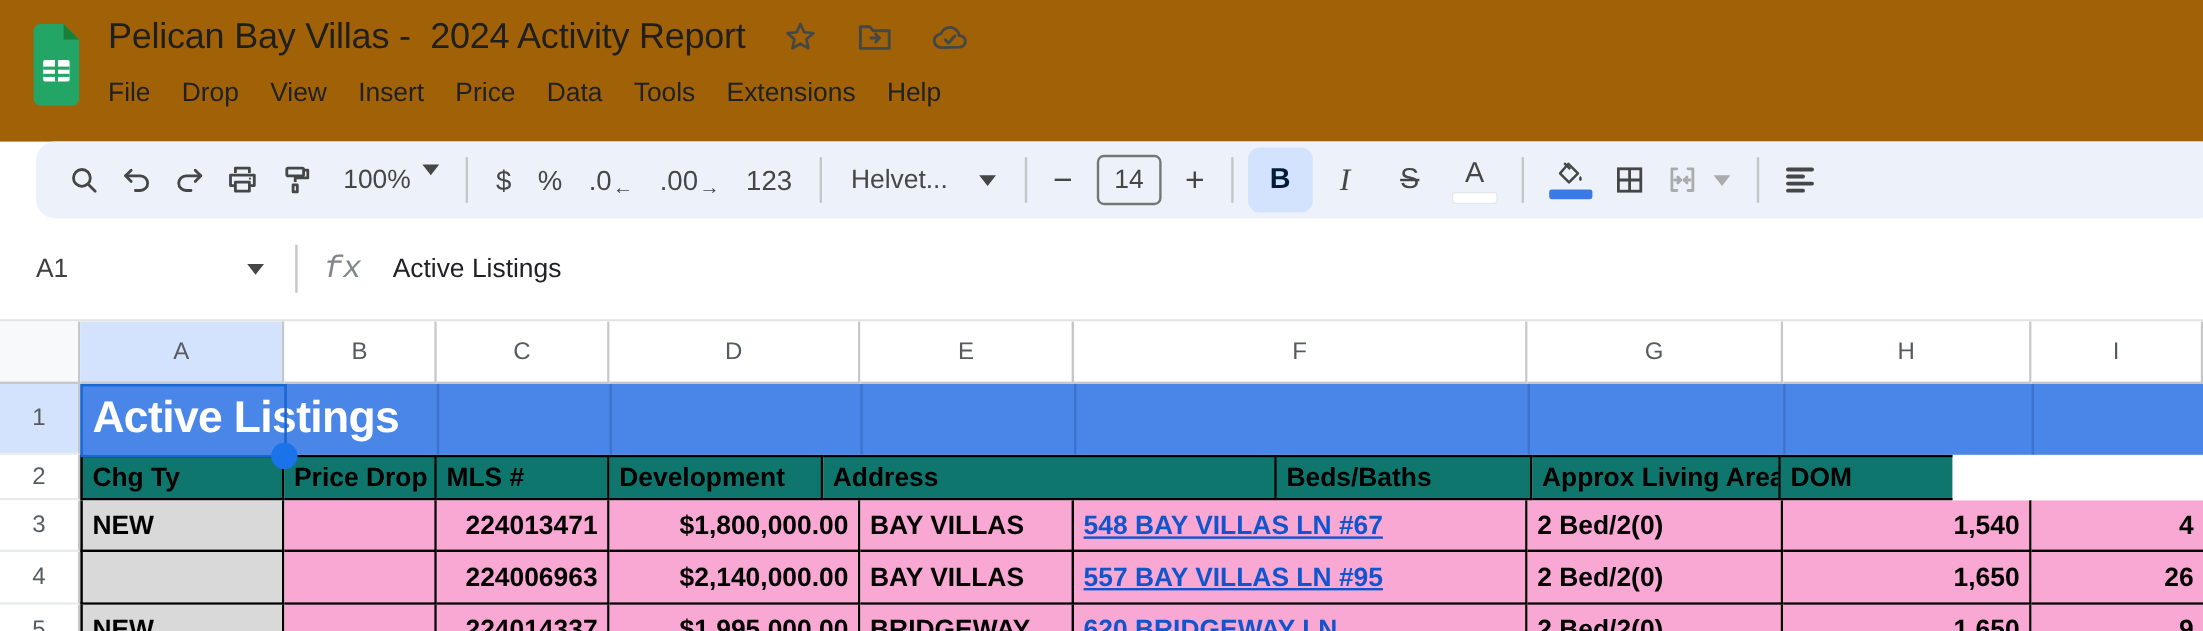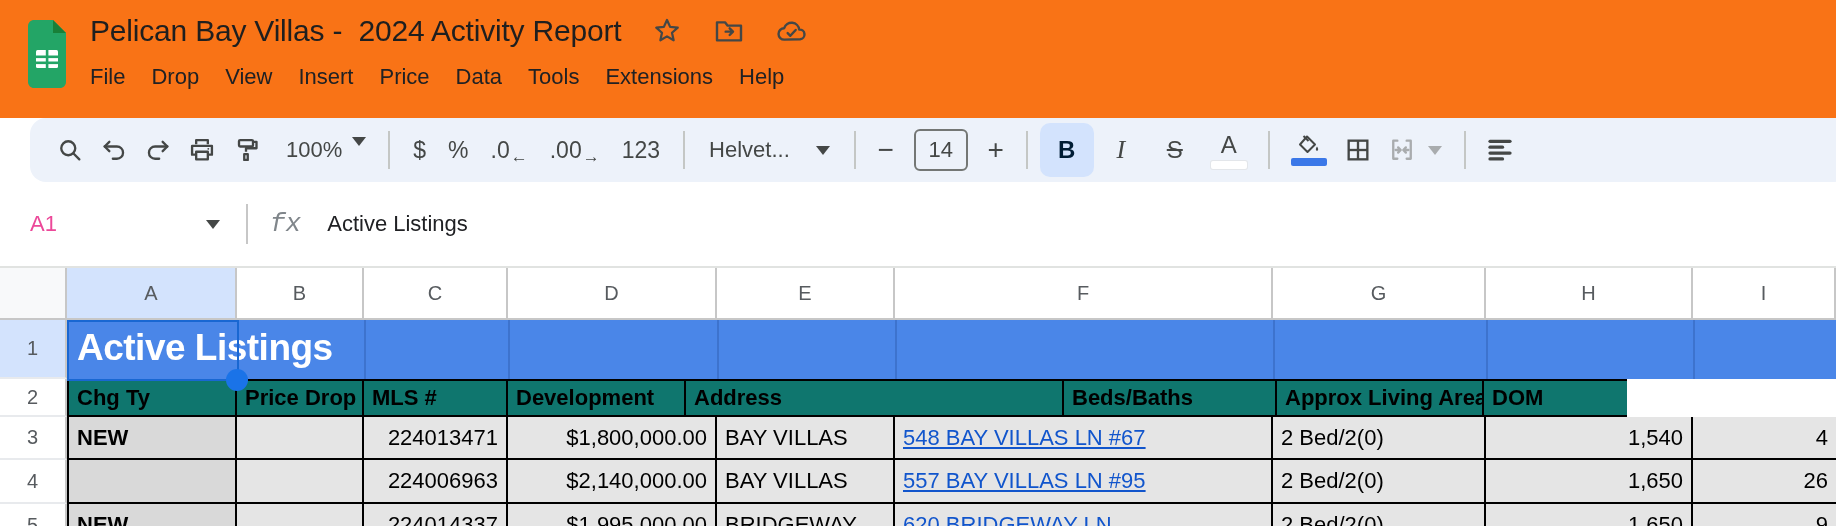--- a/index.html
+++ b/index.html
@@ -1,20 +1,20 @@
 <!DOCTYPE html>
 <html><head>
 <meta charset="utf-8">
 <style>
   * { margin:0; padding:0; box-sizing:border-box; }
   html,body { width:1836px; height:526px; overflow:hidden; background:#fff;
               font-family:"Liberation Sans", sans-serif; color:#202124; }
 
   
-  .topbar { position:absolute; left:0; top:0; width:1836px; height:118px; background:#f97316; }
+  .topbar { position:absolute; left:0; top:0; width:1836px; height:118px; background:#a16207; }
   .logo { position:absolute; left:26px; top:18px; width:42px; height:72px; }
   .title-row { position:absolute; left:90px; top:8px; height:46px; display:flex; align-items:center; }
   .doc-title { font-size:30px; font-weight:500; color:#1f1f1f; letter-spacing:-0.2px; white-space:pre; }
   .title-icon { margin-left:30px; width:32px; height:32px; color:#444746; display:flex; align-items:center; justify-content:center; cursor:pointer; }
   .menubar { position:absolute; left:77px; top:56px; height:42px; display:flex; align-items:center; }
   .menu-item { font-size:22px; color:#202124; padding:4px 13px; border-radius:8px; cursor:pointer; }
 
   
   .toolbar { position:absolute; left:30px; top:118px; width:1820px; height:64px;
              background:#edf2fa; border-radius:16px; display:flex; align-items:center;
@@ -39,21 +39,21 @@
   .strike-glyph { text-decoration:line-through; }
   .color-bar { width:36px; height:8px; margin-top:2px; border-radius:2px; }
   .caret { display:inline-block; width:0; height:0; border-left:7px solid transparent;
            border-right:7px solid transparent; border-top:9px solid #444746; }
   .caret.dis { border-top-color:#a9acae; }
   .tb-btn.disabled { color:#a9acae; }
 
   
   .formula-bar { position:absolute; left:0; top:182px; width:1836px; height:86px; background:#fff;
                  border-bottom:2px solid #e1e3e1; display:flex; align-items:center; }
-  .name-box { width:190px; margin-left:30px; display:flex; align-items:center; font-size:22px; color:#ec4899; cursor:pointer; }
+  .name-box { width:190px; margin-left:30px; display:flex; align-items:center; font-size:22px; color:#404040; cursor:pointer; }
   .name-box .caret { margin-left:auto; border-left-width:7px; border-right-width:7px; }
   .fb-sep { width:2px; height:40px; background:#c7c7c7; margin:0 22px 0 26px; }
   .fx { font-family:Liberation Mono, monospace; font-style:italic; font-size:26px; color:#80868b; margin-right:26px; }
   .fb-content { font-size:22px; color:#202124; }
 
   
   .sheet { position:absolute; left:0; top:268px; width:1836px; height:258px; background:#fff; }
   .colhdr-row { display:flex; height:52px; }
   .corner { width:67px; height:52px; background:#f8f9fa; border-right:2px solid #c7c7c7; border-bottom:2px solid #c7c7c7; }
   .colhdr { height:52px; background:#fff; border-right:2px solid #c7c7c7; border-bottom:2px solid #c7c7c7;
@@ -65,23 +65,23 @@
   .r1 { height:59px; } .r2 { height:38px; } .r3 { height:43px; } .r4 { height:44px; } .r5 { height:44px; }
 
   .c0{width:170px}.c1{width:127px}.c2{width:144px}.c3{width:209px}.c4{width:178px}
   .c5{width:378px}.c6{width:213px}.c7{width:207px}.c8{width:143px}
 
   .blue-row { position:relative; width:1769px; height:59px; background:#4a86e8; overflow:hidden; }
   .blue-title { position:absolute; left:10px; top:0; line-height:56px; font-size:37px; font-weight:700;
                 color:#fff; letter-spacing:-0.5px; white-space:nowrap; }
   .blue-div { position:absolute; top:0; width:2px; height:59px; background:rgba(23,58,128,0.25); }
 
-  .cell { border-right:2px solid #000; border-bottom:2px solid #000; background:#e5e5e5;
+  .cell { border-right:2px solid #000; border-bottom:2px solid #000; background:#f9a8d4;
           font-size:22px; color:#000; display:flex; align-items:center; padding:0 8px;
-          white-space:nowrap; overflow:hidden; }
+          white-space:nowrap; overflow:hidden;font-weight:bold; }
   .cell.first { border-left:2px solid #000; }
   .cell.c8 { border-right:none; }
   .hd { background:#0f766e; font-weight:700; border-top:2px solid #000; }
   .chg { background:#d9d9d9; font-weight:700; }
   .ar { justify-content:flex-end; }
   .link { color:#1155cc; text-decoration:underline; cursor:pointer; }
 
   .sel-box { position:absolute; left:67px; top:52px; width:172px; height:61px;
              border:2px solid #1967d2; pointer-events:none; }
   .sel-handle { position:absolute; left:226px; top:101px; width:22px; height:22px;

